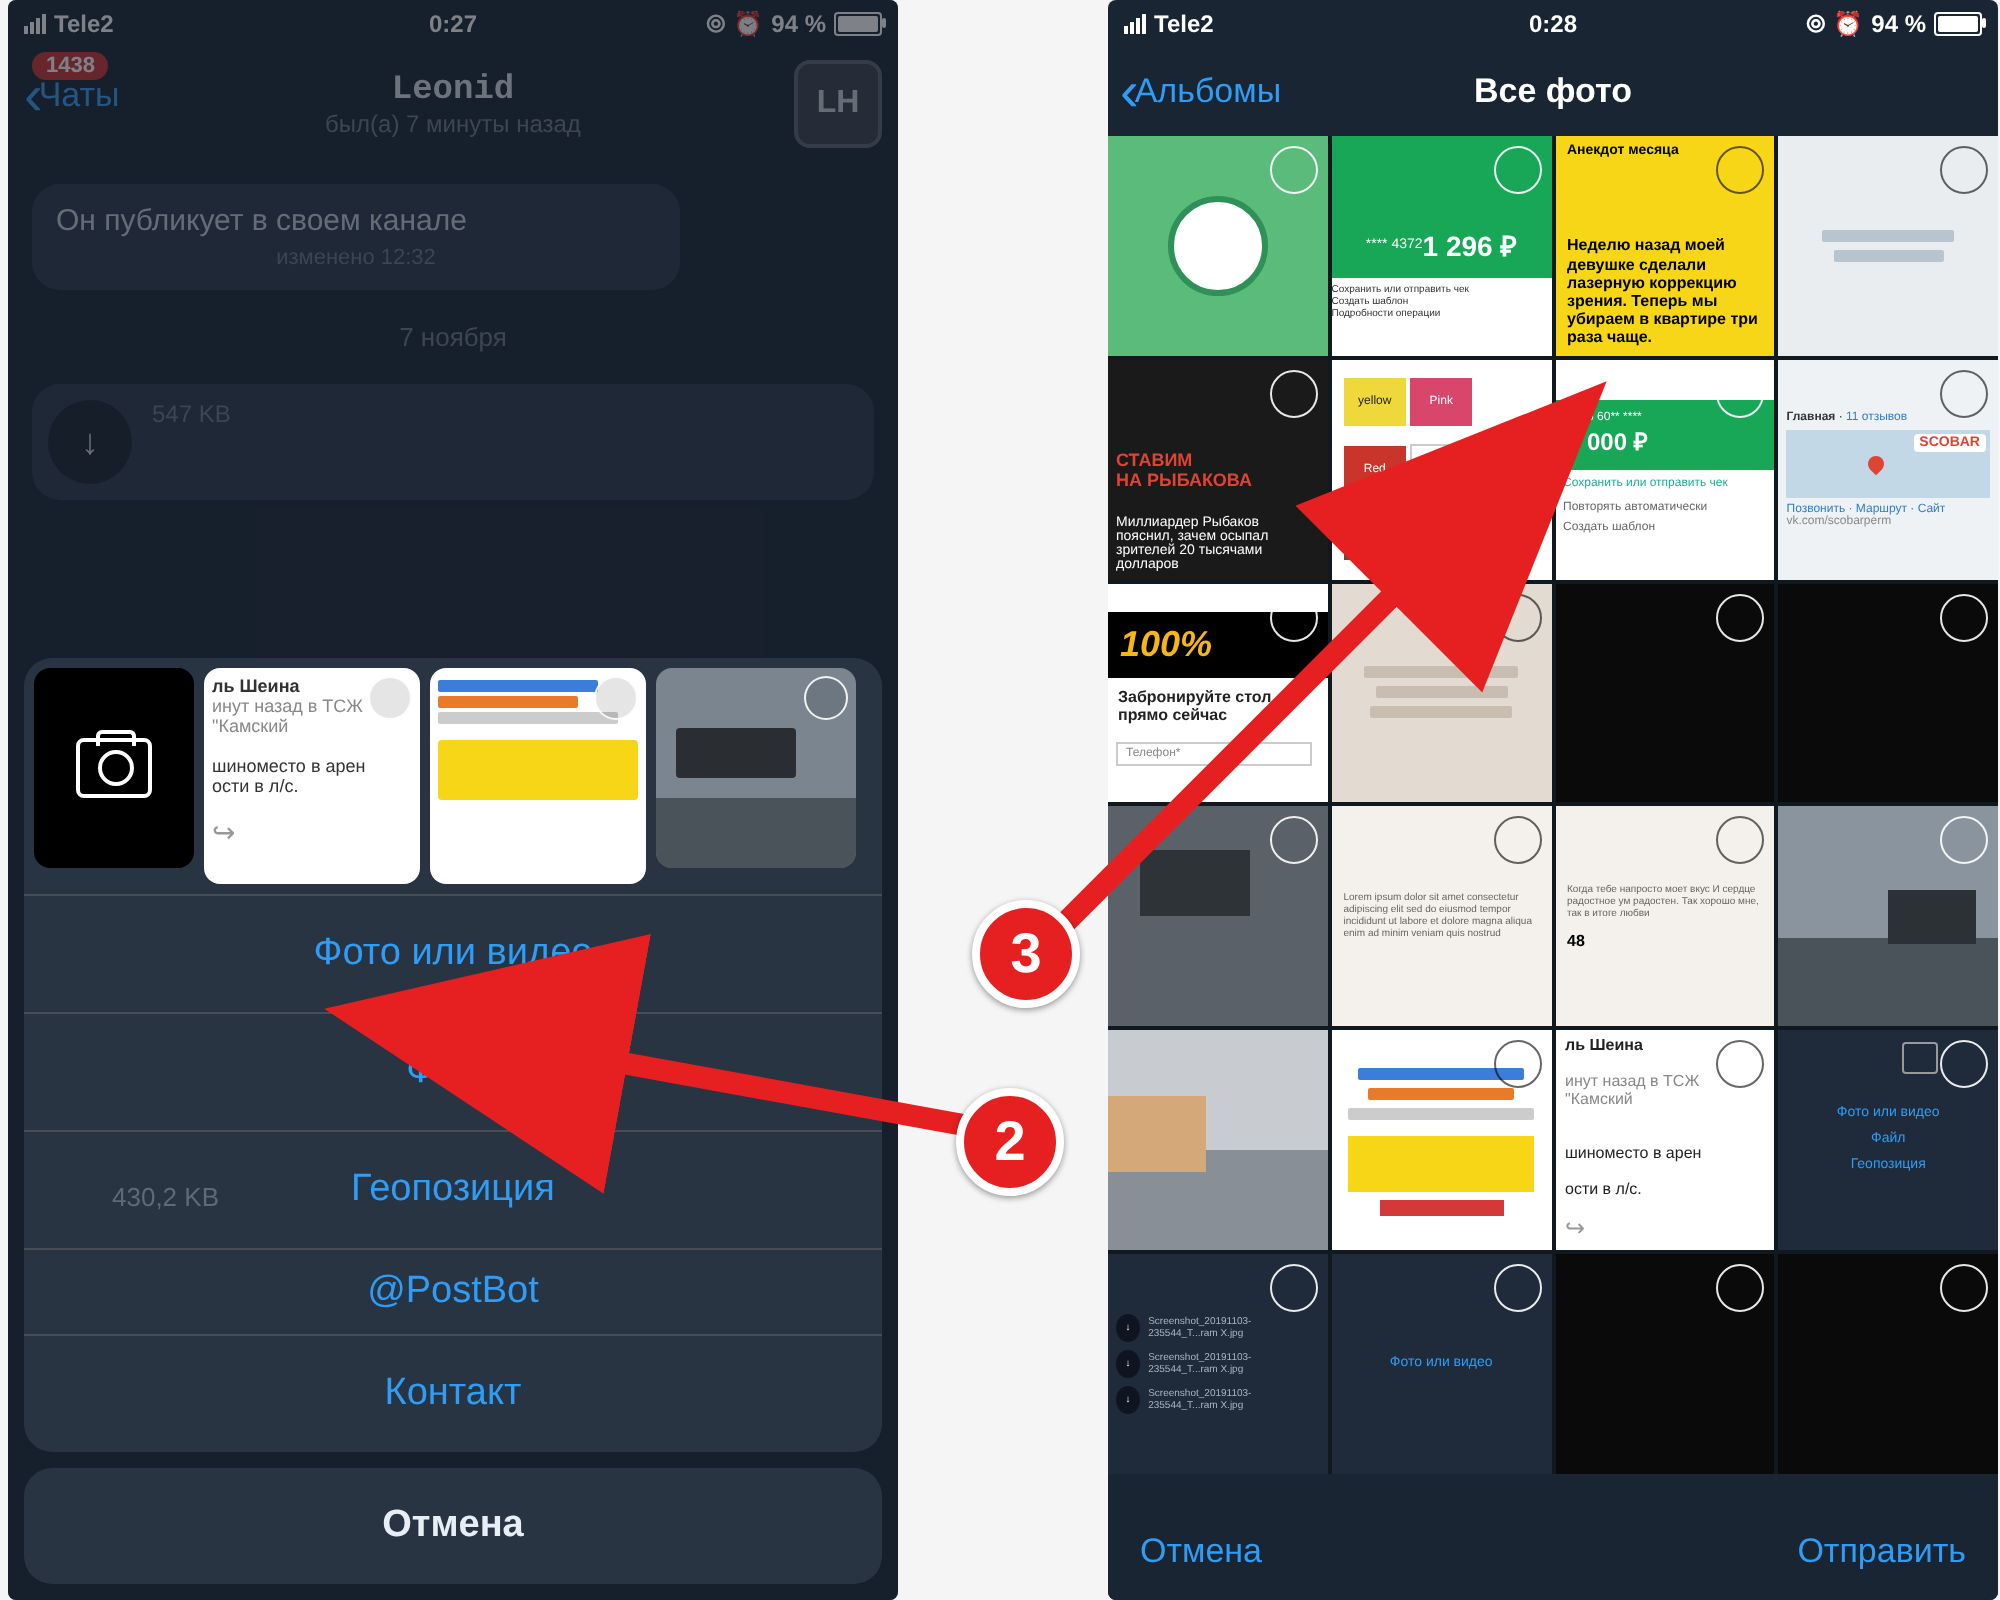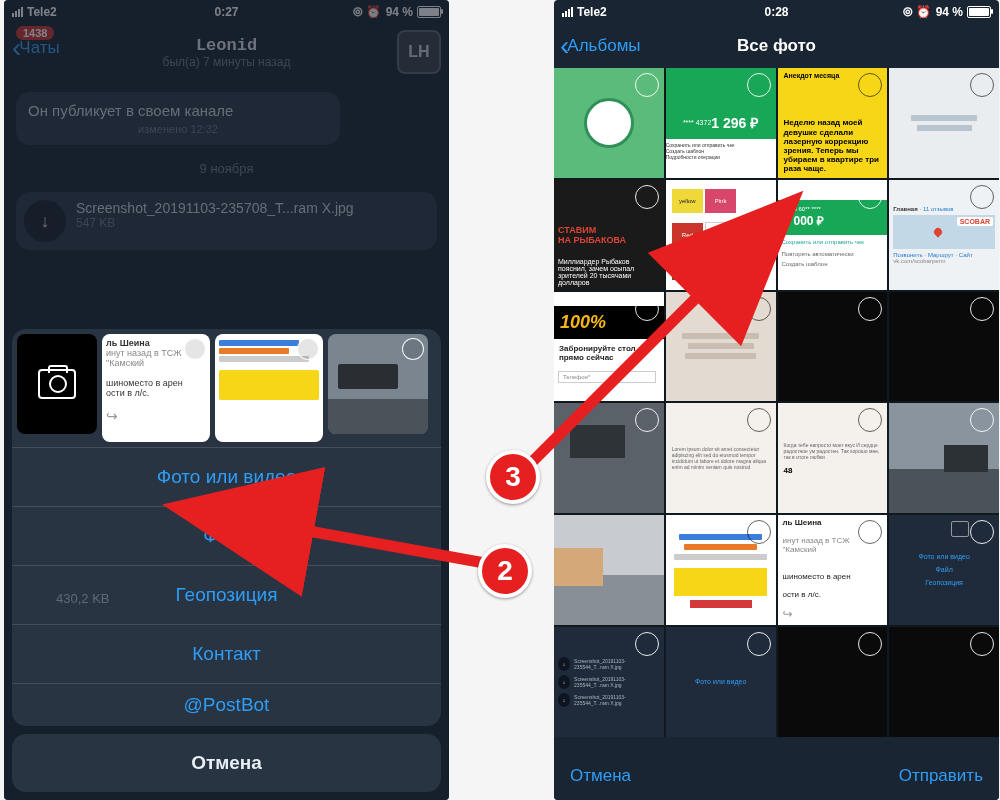--- a/index.html
+++ b/index.html
@@ -129,25 +129,24 @@
     <div class="chat-title">Leonid</div>
     <div class="chat-sub">был(а) 7 минуты назад</div>
     <div class="avatar">LH</div>
   </div>
 
   <div class="msg-area">
     <div class="msg-bubble">
       <div>Он публикует в своем канале</div>
       <div class="msg-edited">изменено 12:32</div>
     </div>
-    <div class="date-sep">9 ноября</div>
+    <div class="date-sep">7 ноября</div>
     <div class="file-row">
       <div class="dl-btn">↓</div>
       <div>
-        <div class="file-name">Screenshot_20191103-235708_T...ram X.jpg</div>
         <div class="file-size">547 KB</div>
       </div>
     </div>
   </div>
 
   <div class="dimmer"></div>
 
   <div class="sheet">
     <div class="sheet-block">
       <div class="thumb-row">
@@ -171,24 +170,24 @@
         </div>
         <div class="thumb" style="background:#7a8590">
           <div class="sel"></div>
           <div style="position:absolute;bottom:0;left:0;right:0;height:35%;background:#4a525a"></div>
           <div style="position:absolute;top:30%;left:10%;width:60%;height:25%;background:#2a2e33;border-radius:2px"></div>
         </div>
       </div>
       <div class="sheet-item">Фото или видео</div>
       <div class="sheet-item">Файл</div>
       <div class="sheet-item">Геопозиция</div>
-      <div class="sheet-item">Контакт</div>
       <div class="sheet-item" style="height:42px">
         <span>@PostBot</span>
       </div>
+      <div class="sheet-item">Контакт</div>
       <div style="position:absolute;left:44px;bottom:120px;color:#5e6a78;font-size:13px;">430,2 KB</div>
     </div>
     <div class="cancel-btn">Отмена</div>
   </div>
 </div>
 
 <div class="phone right">
   <div class="statusbar">
     <div class="sb-left">
       <span class="sig">

